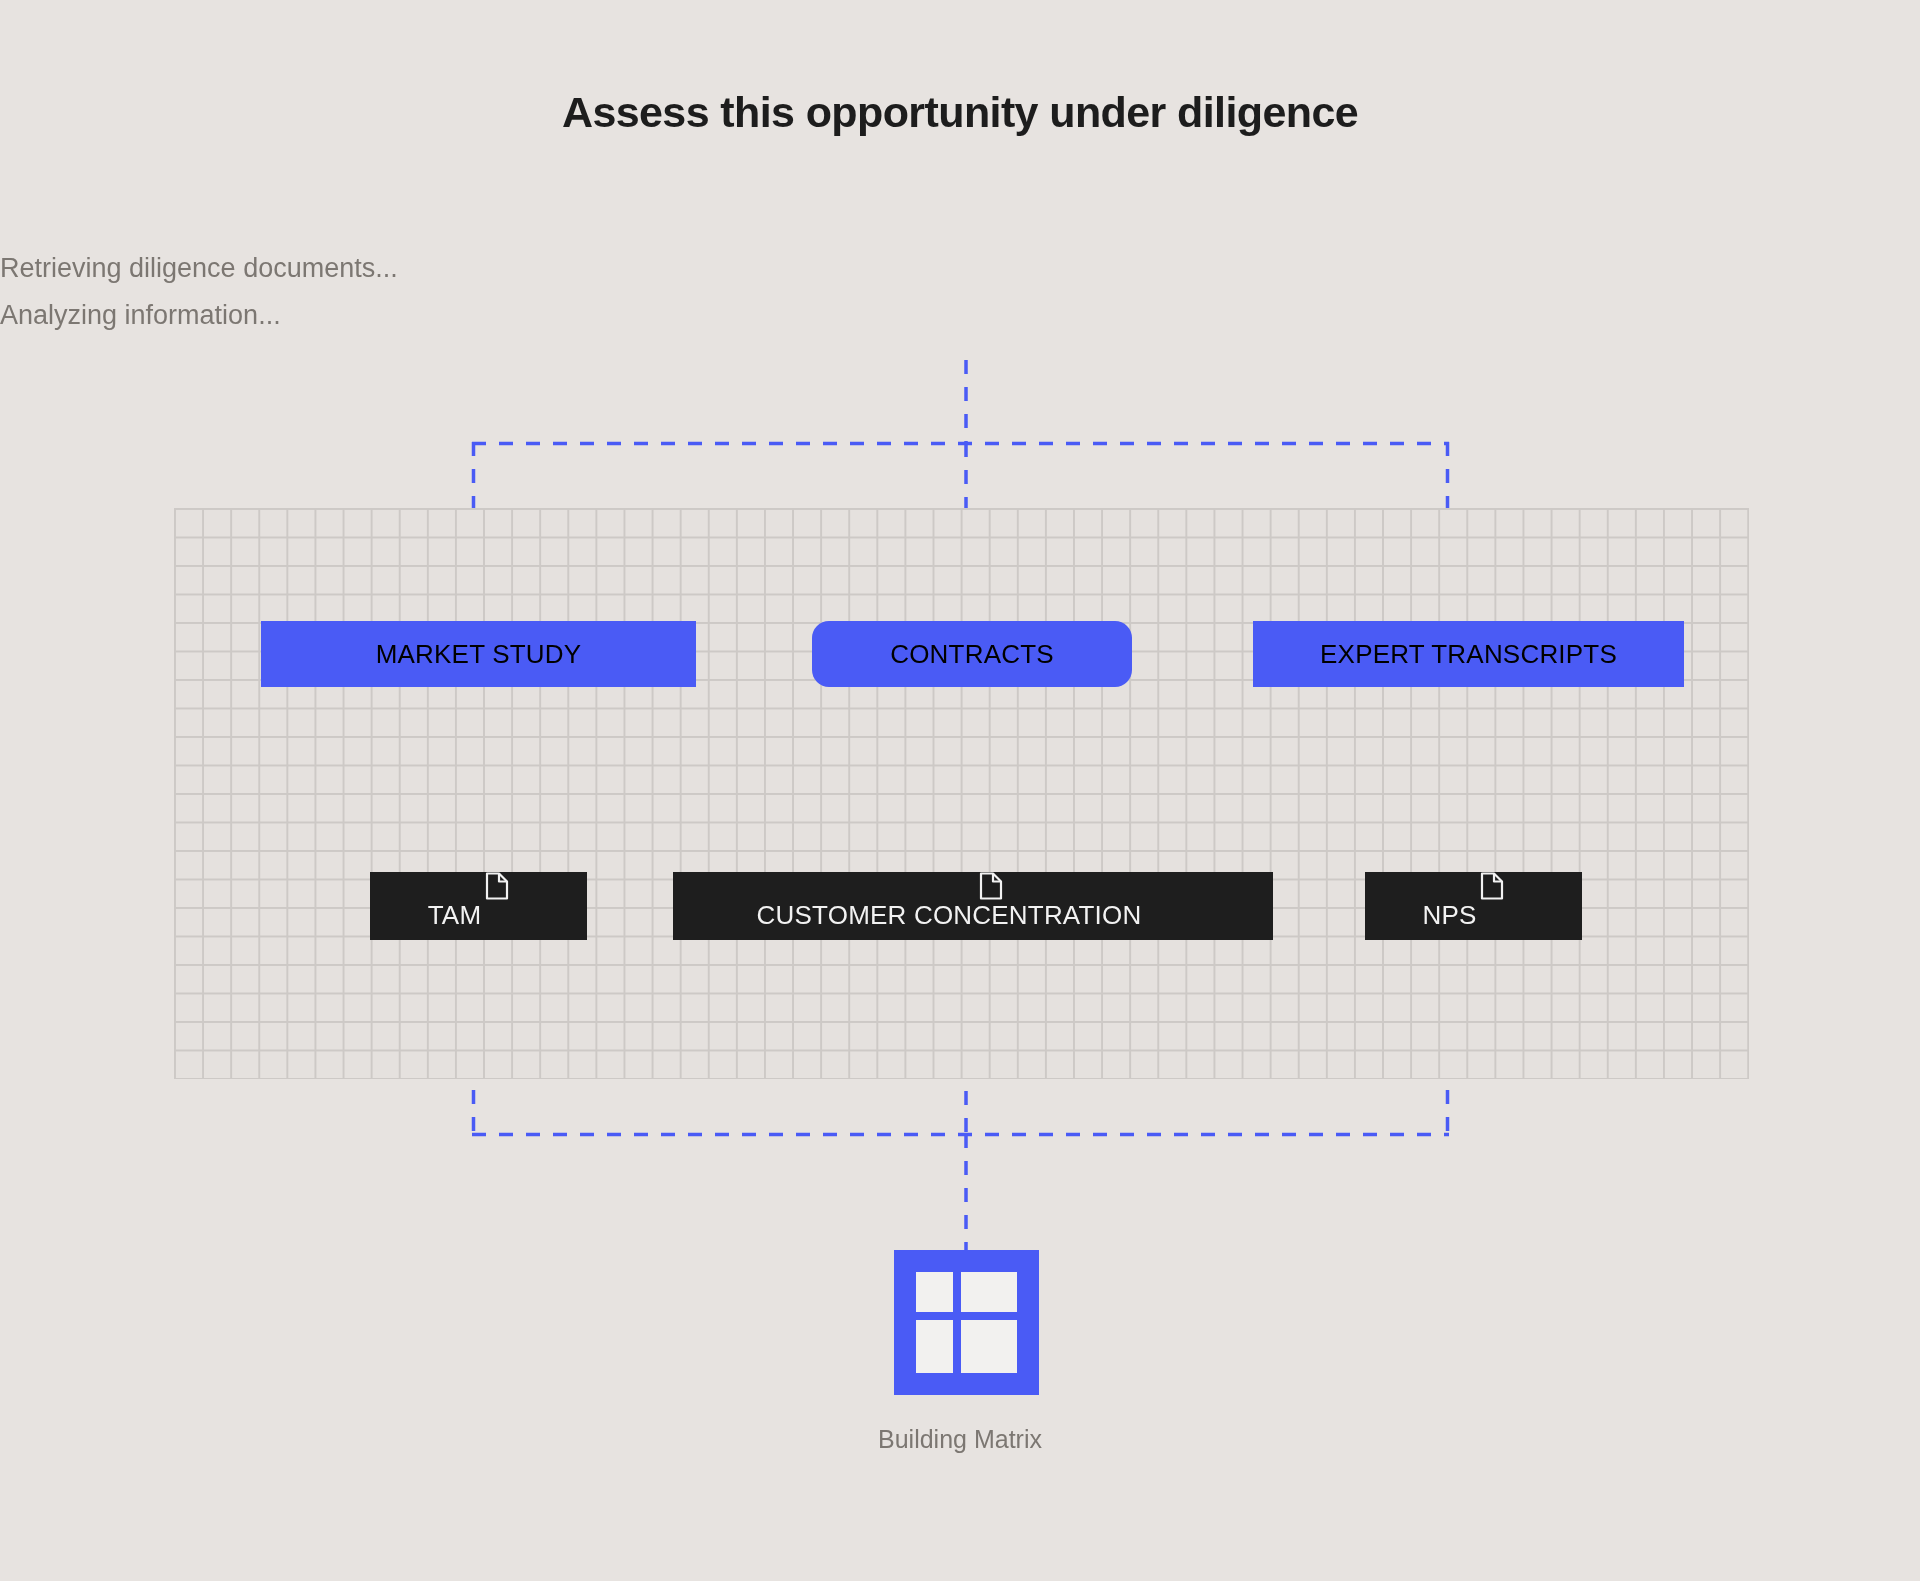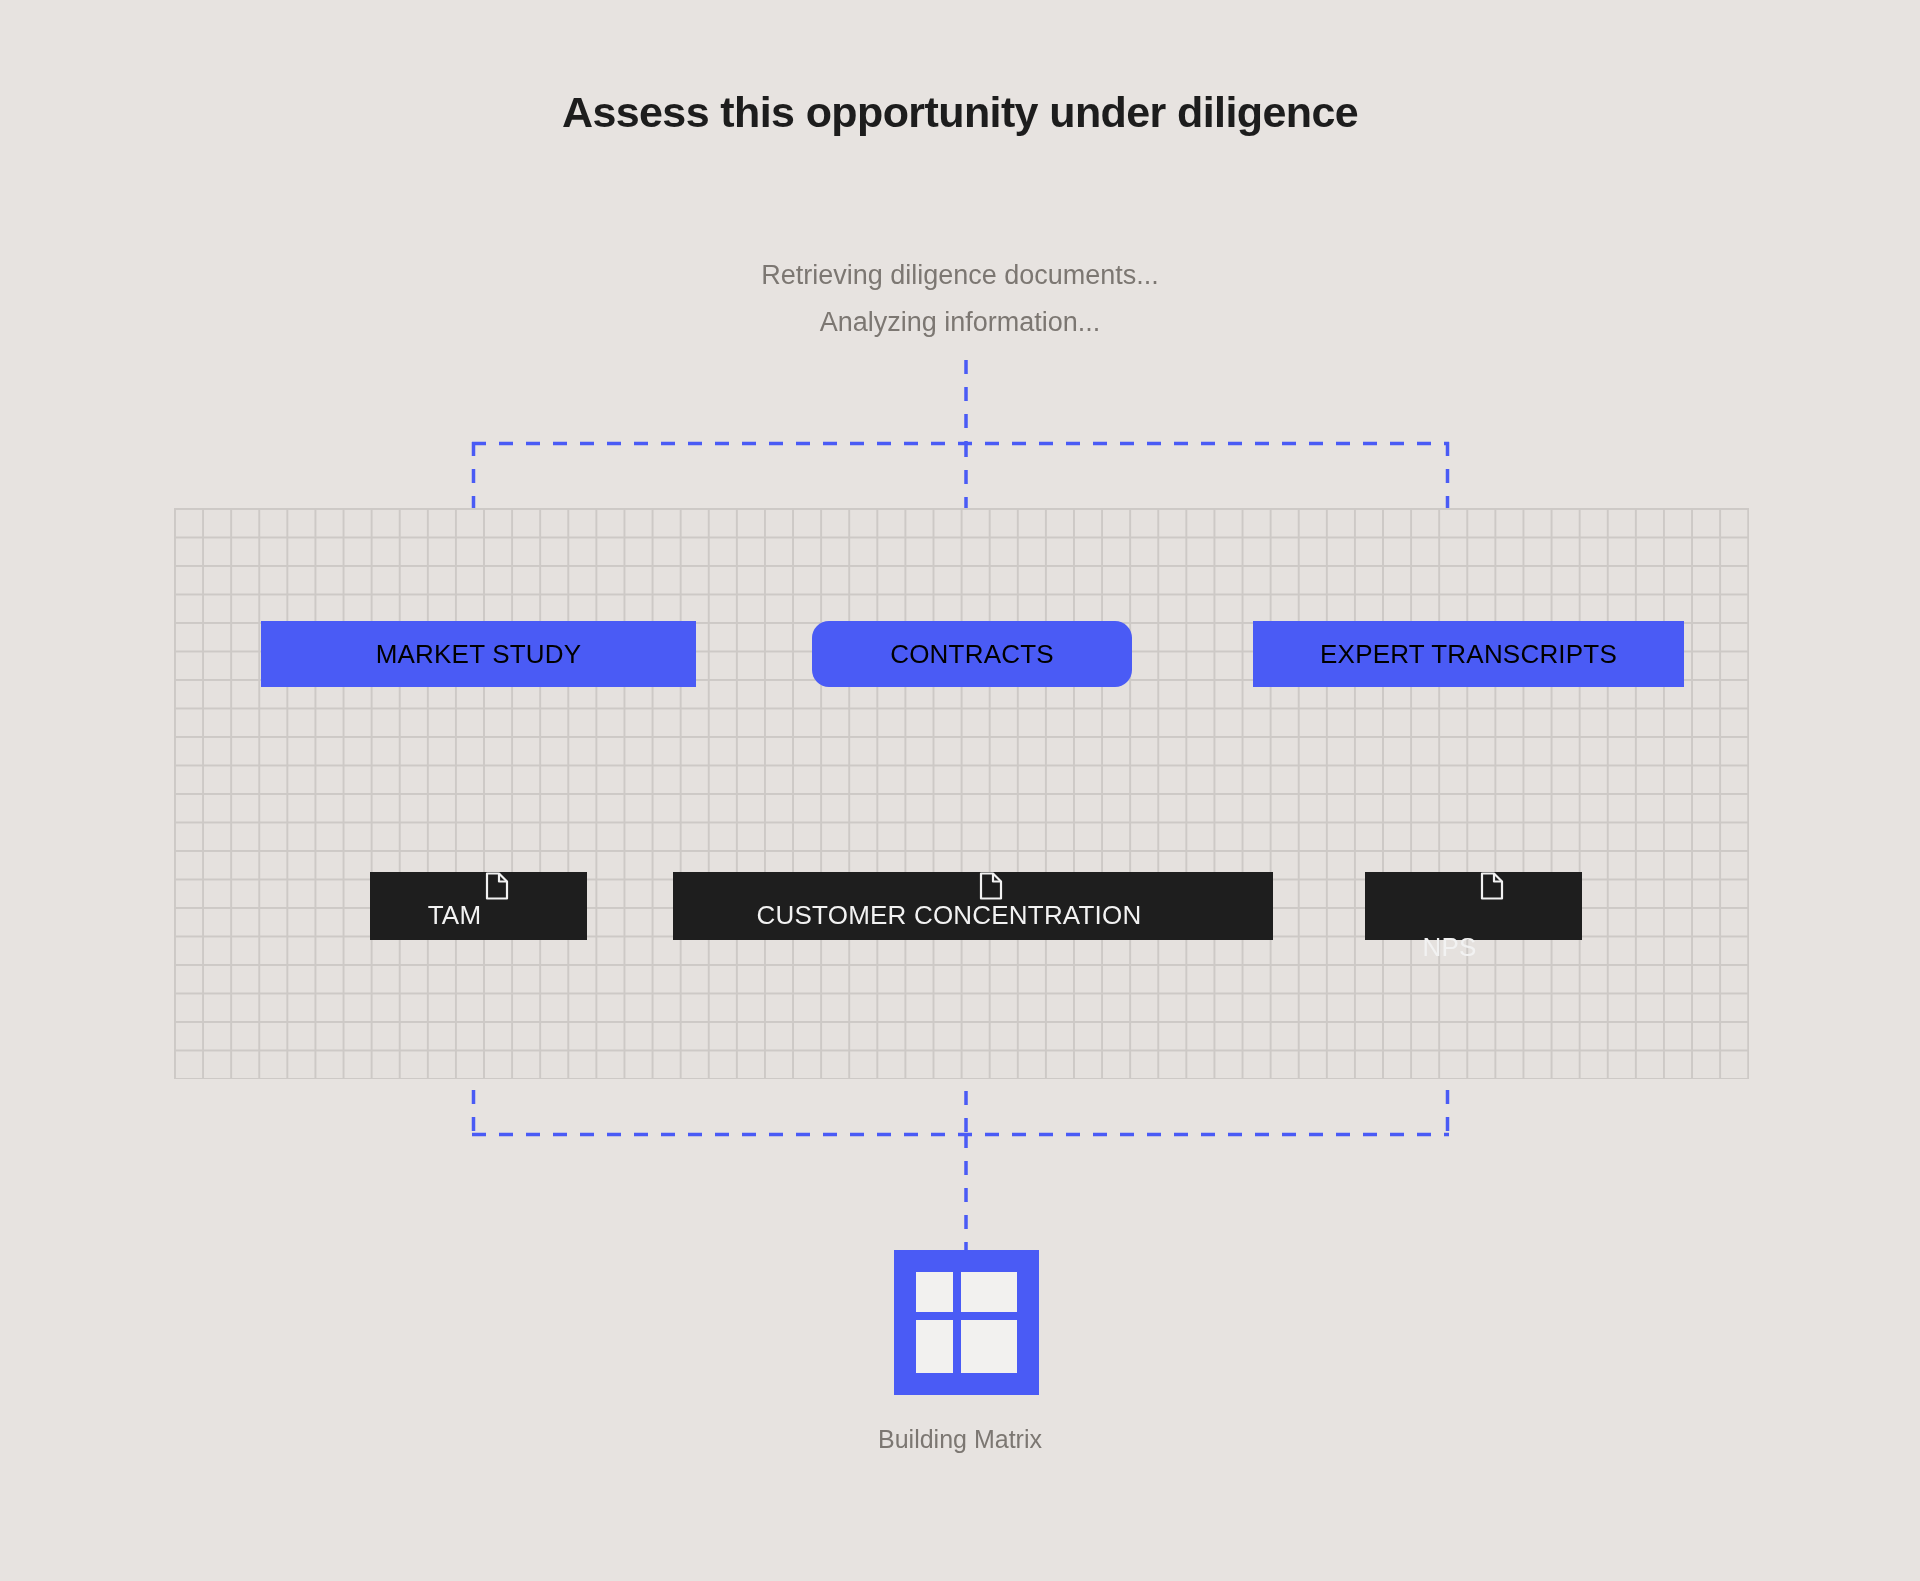--- a/index.html
+++ b/index.html
@@ -30,23 +30,22 @@
     font-size: 43px;
     font-weight: 700;
     letter-spacing: -0.6px;
     color: #1d1d1d;
   }
 
   
   .status-block {
     position: absolute;
     left: 0;
-    top: 252px;
-    width: 1920px;
-    text-align: center;
+    top: 245px;
+    width: 1920px;
     color: #7c7772;
     font-size: 27px;
     line-height: 47px;
     font-weight: 400;
   }
   .status-line { display: block; }
 
   
   .grid-canvas {
     position: absolute;
@@ -93,21 +92,21 @@
     color: #f2f2f2;
     display: flex;
     align-items: center;
     font-size: 26px;
     letter-spacing: 0.2px;
     top: 872px;
     flex-direction: column;
   }
   .doc-tam { left: 370px; width: 217px; }
   .doc-cc  { left: 673px; width: 600px; }
-  .doc-nps { left: 1365px; width: 217px; gap: 32px; }
+  .doc-nps { left: 1365px; width: 217px; }
 
   .doc-icon {
     flex: 0 0 auto;
     margin-left: 36px;
     width: 24px;
     height: 28px;
     display: inline-block;
   }
   .doc-label {
     flex: 1 1 auto;

